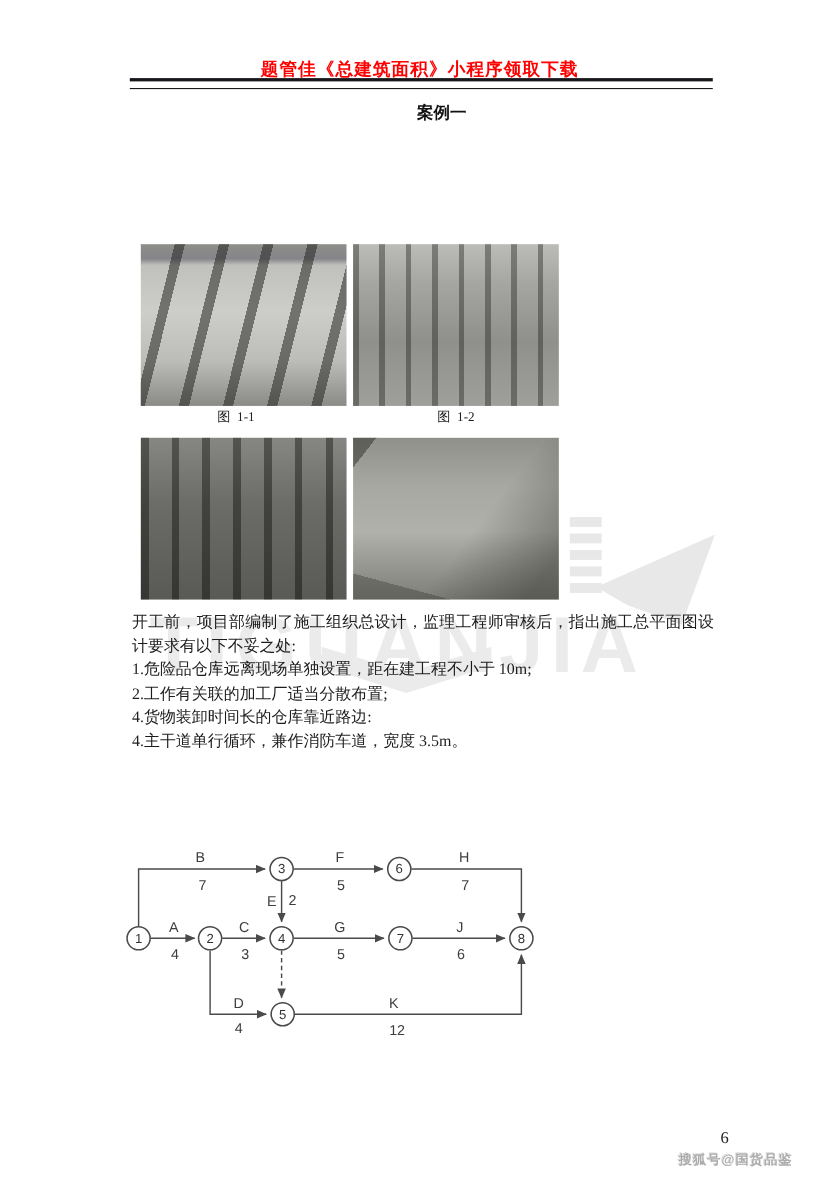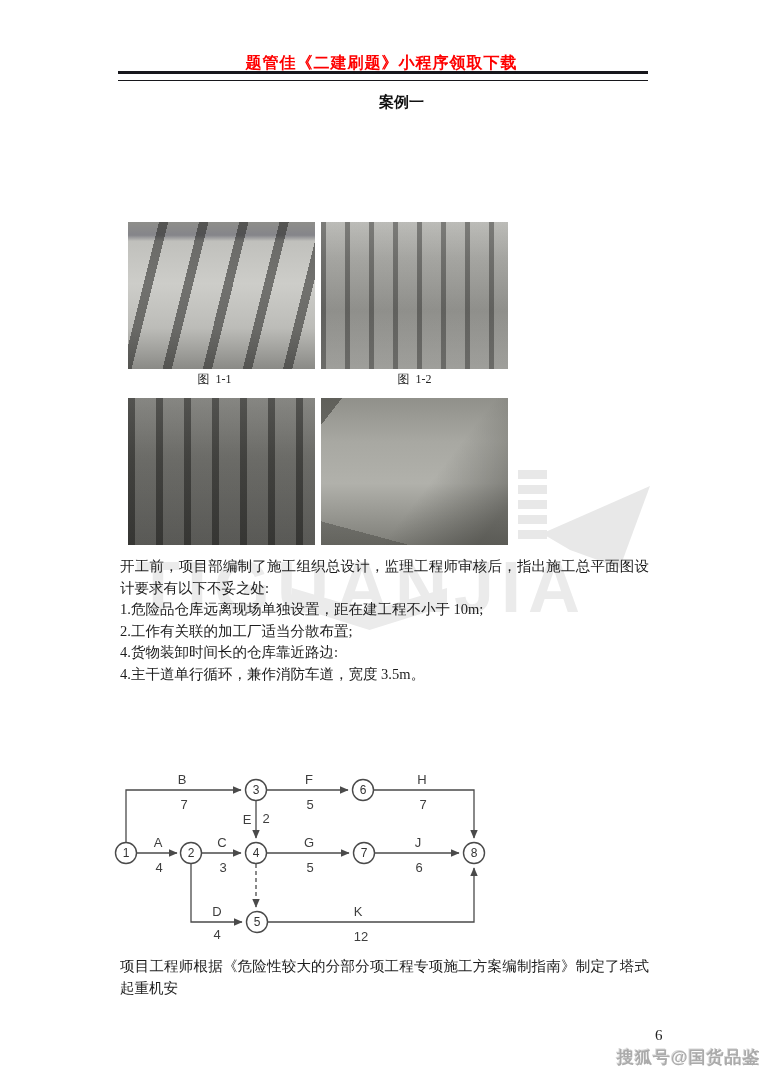--- a/index.html
+++ b/index.html
@@ -74,30 +74,30 @@
   .diagram text{
     font-family:"Liberation Sans","DejaVu Sans",sans-serif;
     font-size:13px;fill:#3e3e3e;text-anchor:middle;
   }
   .diagram text.node-num{font-size:12px;fill:#333;}
   
   .page-number{position:absolute;left:655px;top:1027px;font-size:15px;color:#222;z-index:2;}
   .sohu-wm{
     position:absolute;left:617px;top:1046px;z-index:2;
     font-family:"Liberation Sans","DejaVu Sans",sans-serif;
-    font-size:17px;font-weight:bold;color:#ababab;
+    font-size:12px;font-weight:bold;color:#ababab;
     text-shadow:1px 1px 0 #ffffff,-1px -1px 0 #d8d8d8;letter-spacing:1px;
   }
 </style>
 </head>
 <body>
 
 <div class="page">
 
-  <div class="doc-title">题管佳《二建刷题》小程序领取下载</div>
+  <div class="doc-title">题管佳《总建筑面积》小程序领取下载</div>
   <div class="rule"></div>
   <div class="case-title">案例一</div>
 
 
   <div class="photo photo-1"></div>
   <div class="photo photo-2"></div>
   <div class="caption cap-1">图  1-1</div>
   <div class="caption cap-2">图  1-2</div>
   <div class="photo photo-3"></div>
   <div class="photo photo-4"></div>
@@ -173,20 +173,17 @@
     <text class="node-num" x="16" y="97">1</text>
     <text class="node-num" x="81" y="97">2</text>
     <text class="node-num" x="146" y="34">3</text>
     <text class="node-num" x="146" y="97">4</text>
     <text class="node-num" x="147" y="166">5</text>
     <text class="node-num" x="253" y="34">6</text>
     <text class="node-num" x="254" y="97">7</text>
     <text class="node-num" x="364" y="97">8</text>
   </svg>
 
-  <div class="textblock tb-c">
-    <p>项目工程师根据《危险性较大的分部分项工程专项施工方案编制指南》制定了塔式起重机安</p>
-  </div>
 
   <div class="page-number">6</div>
   <div class="sohu-wm">搜狐号@国货品鉴</div>
 
 </div>
 
 </body></html>

